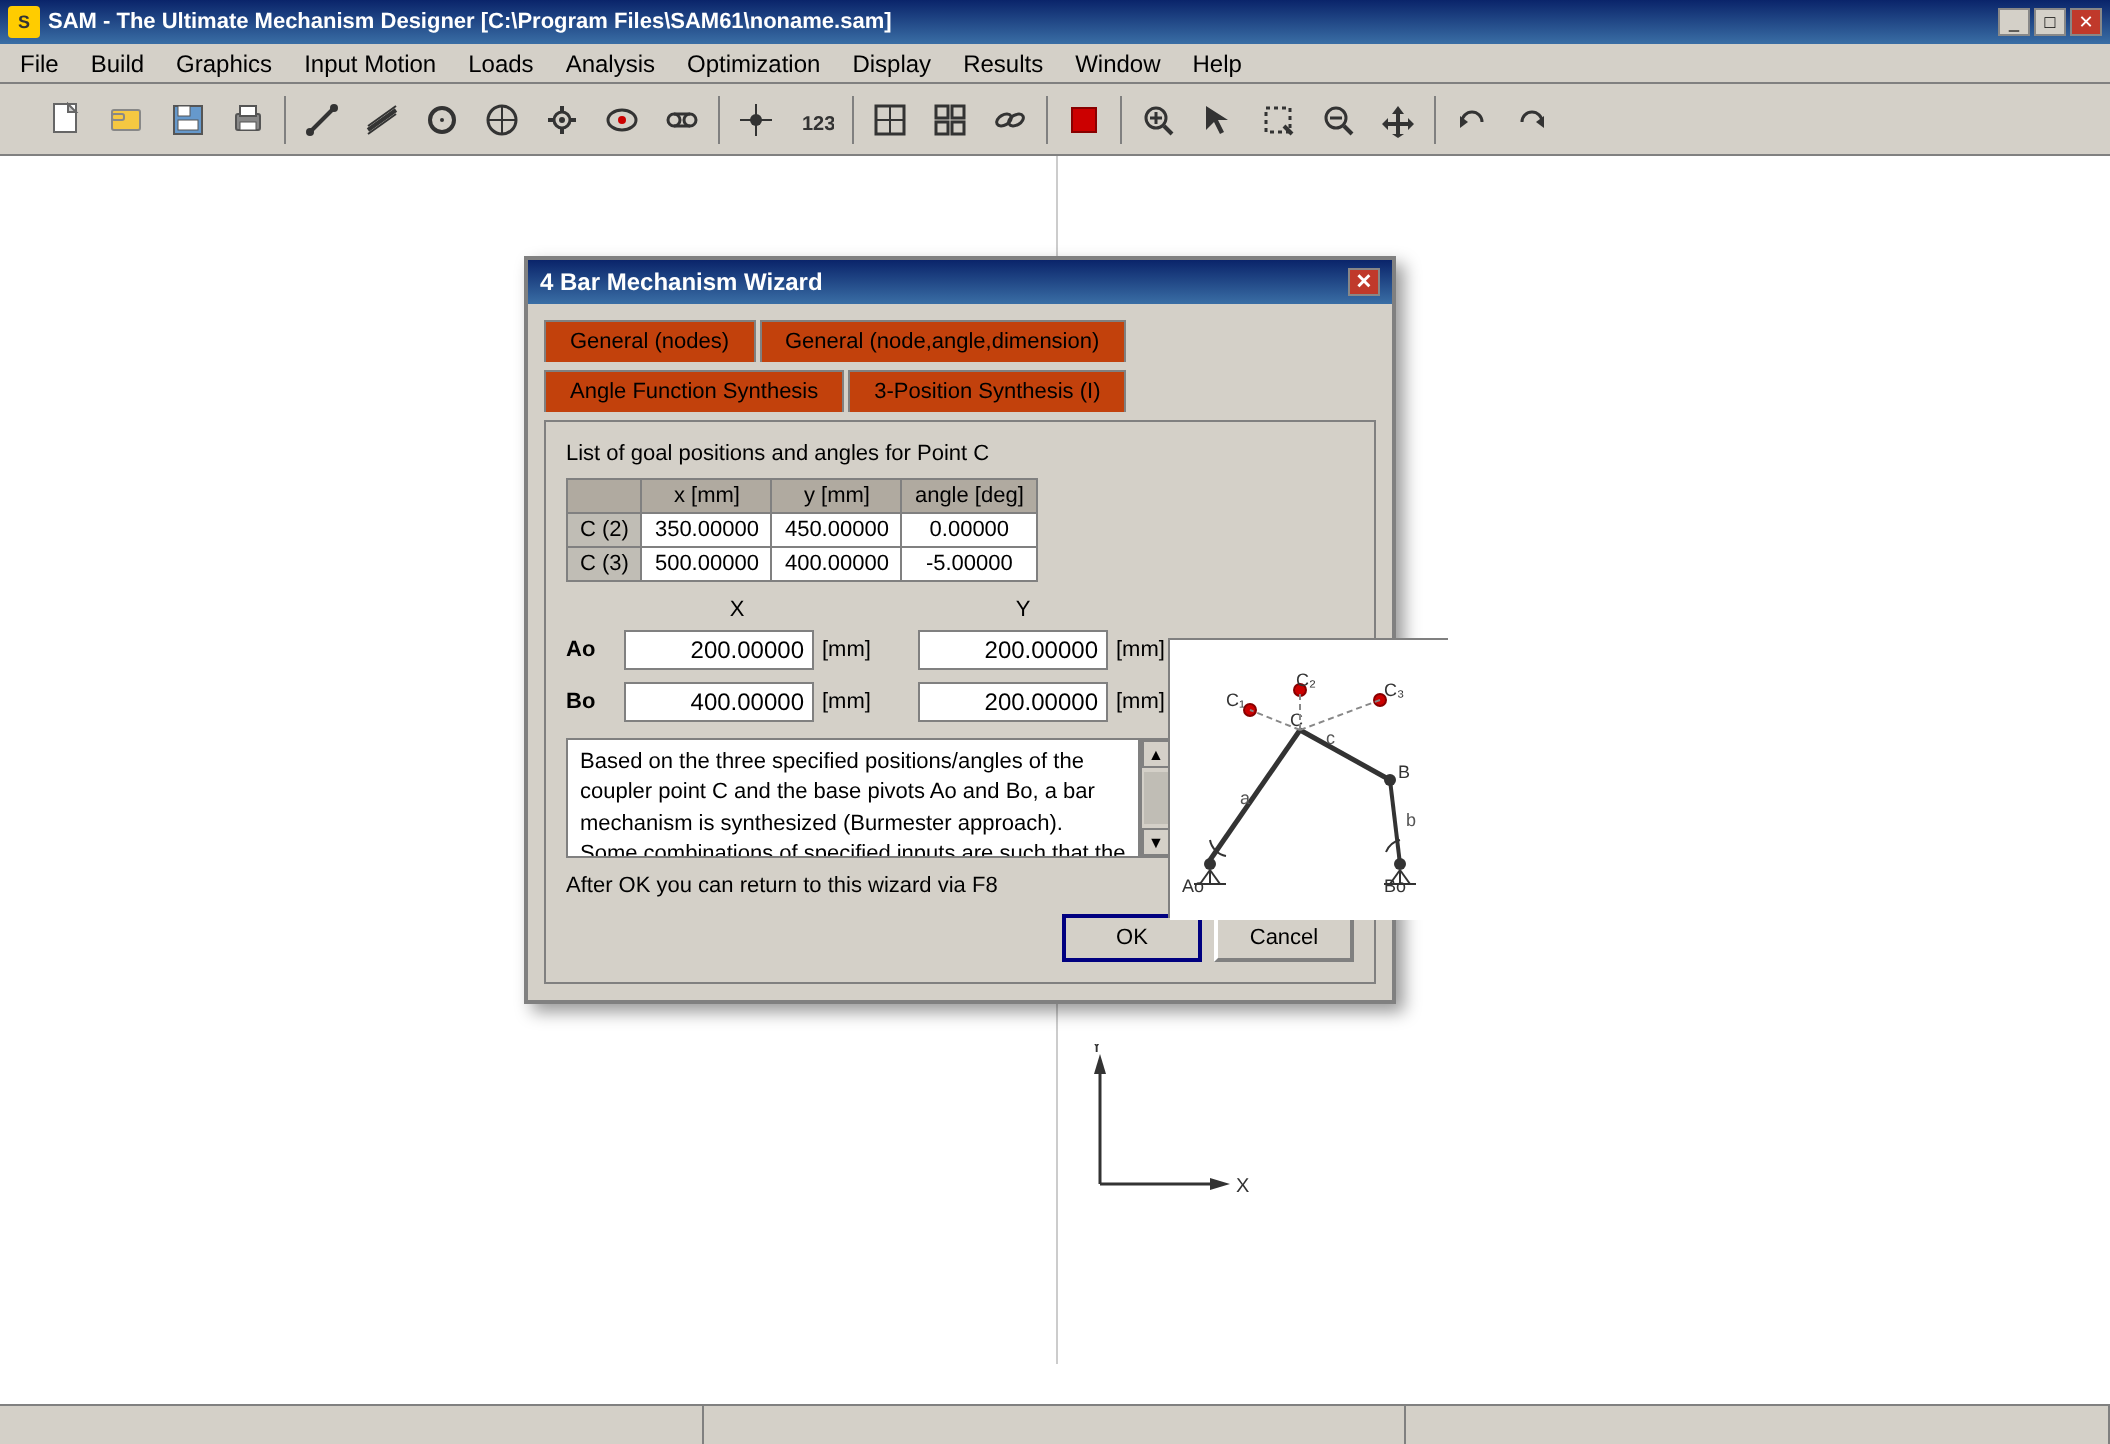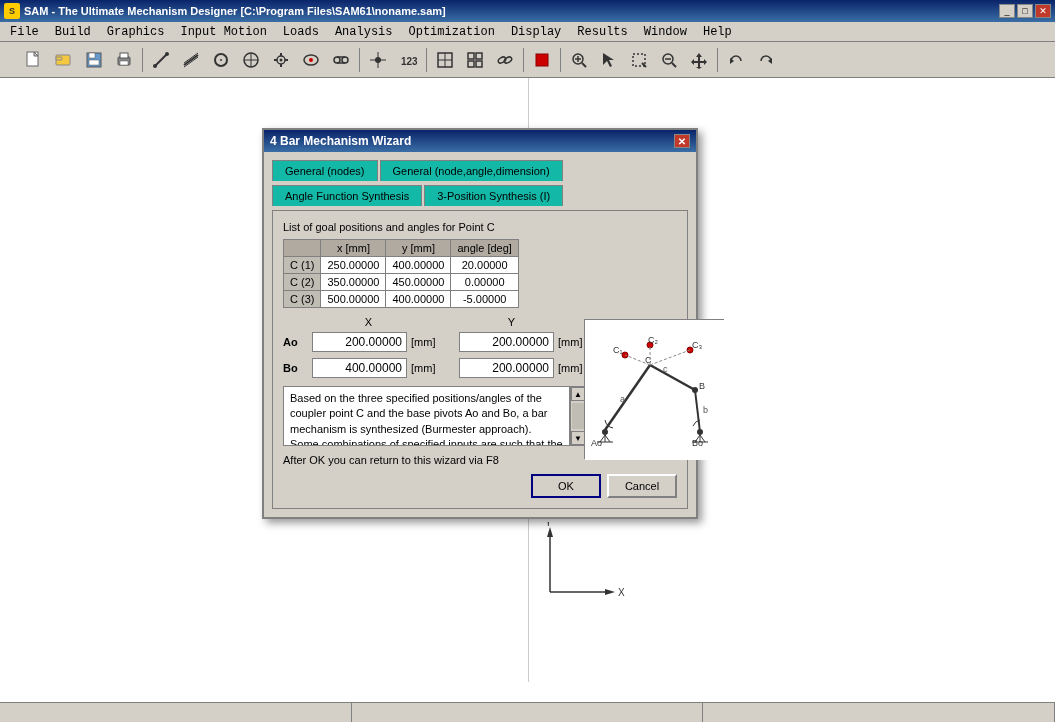--- a/index.html
+++ b/index.html
@@ -57,21 +57,20 @@
       display: flex;
       align-items: center;
       border-bottom: 1px solid #808080;
       padding: 0 2px;
     }
     #menubar .menu-item {
       padding: 2px 8px;
       cursor: pointer;
       font-size: 12px;
       color: #000;
-      font-family: Liberation Mono, monospace;
     }
 
     
     #toolbar {
       background: #d4d0c8;
       height: 36px;
       border-bottom: 1px solid #808080;
       display: flex;
       align-items: center;
       padding: 2px 20px;
@@ -165,21 +164,21 @@
       padding: 8px;
     }
 
     
     .tabs-row {
       display: flex;
       margin-bottom: 4px;
     }
     .tab {
       padding: 4px 12px;
-      background: #14b8a6;
+      background: #c2410c;
       border: 1px solid #808080;
       border-bottom: none;
       cursor: pointer;
       font-size: 11px;
       margin-right: 2px;
       color: #000;
       white-space: nowrap;
     }
     .tab.active {
       background: #d4d0c8;
@@ -563,26 +562,20 @@
             <table class="data-table">
               <thead>
                 <tr>
                   <th></th>
                   <th>x [mm]</th>
                   <th>y [mm]</th>
                   <th>angle [deg]</th>
                 </tr>
               </thead>
               <tbody>
-                <tr>
-                  <td class="row-label">C (1)</td>
-                  <td>250.00000</td>
-                  <td>400.00000</td>
-                  <td>20.00000</td>
-                </tr>
                 <tr>
                   <td class="row-label">C (2)</td>
                   <td>350.00000</td>
                   <td>450.00000</td>
                   <td>0.00000</td>
                 </tr>
                 <tr>
                   <td class="row-label">C (3)</td>
                   <td>500.00000</td>
                   <td>400.00000</td>

